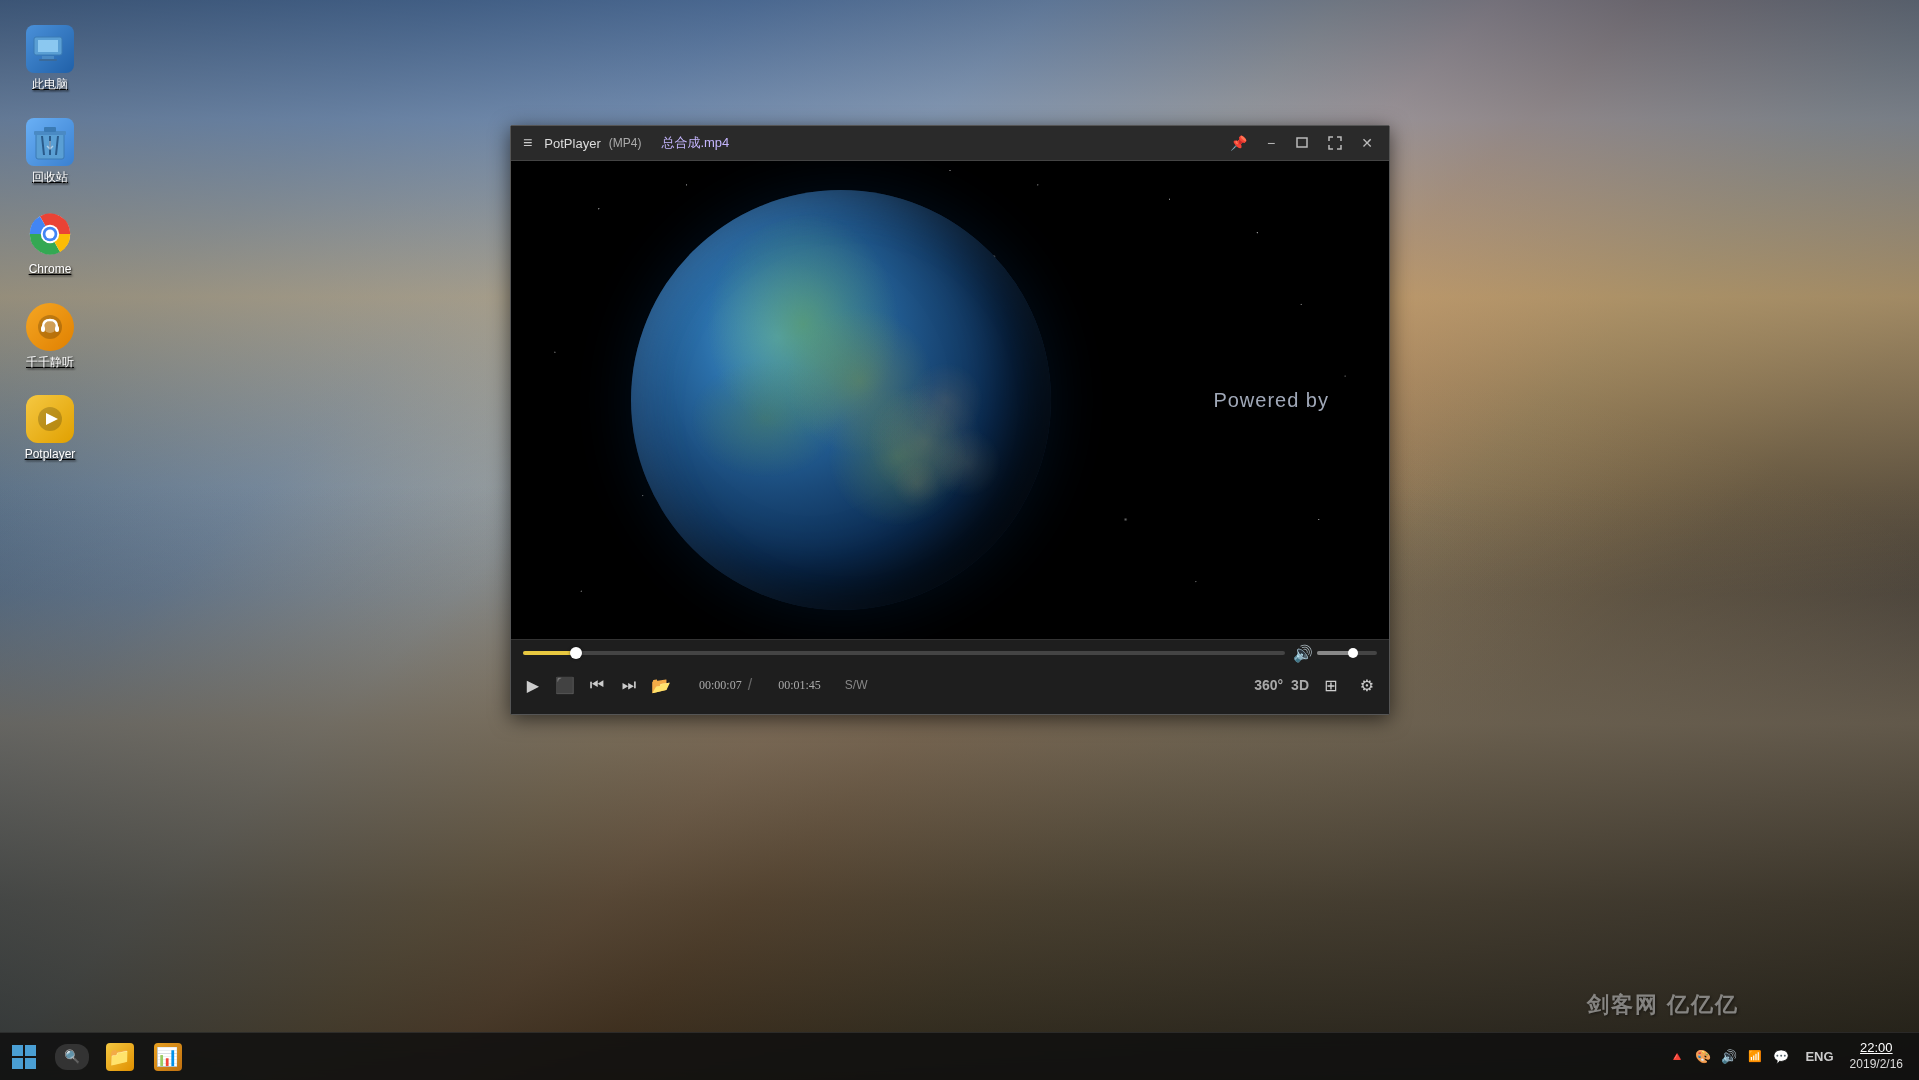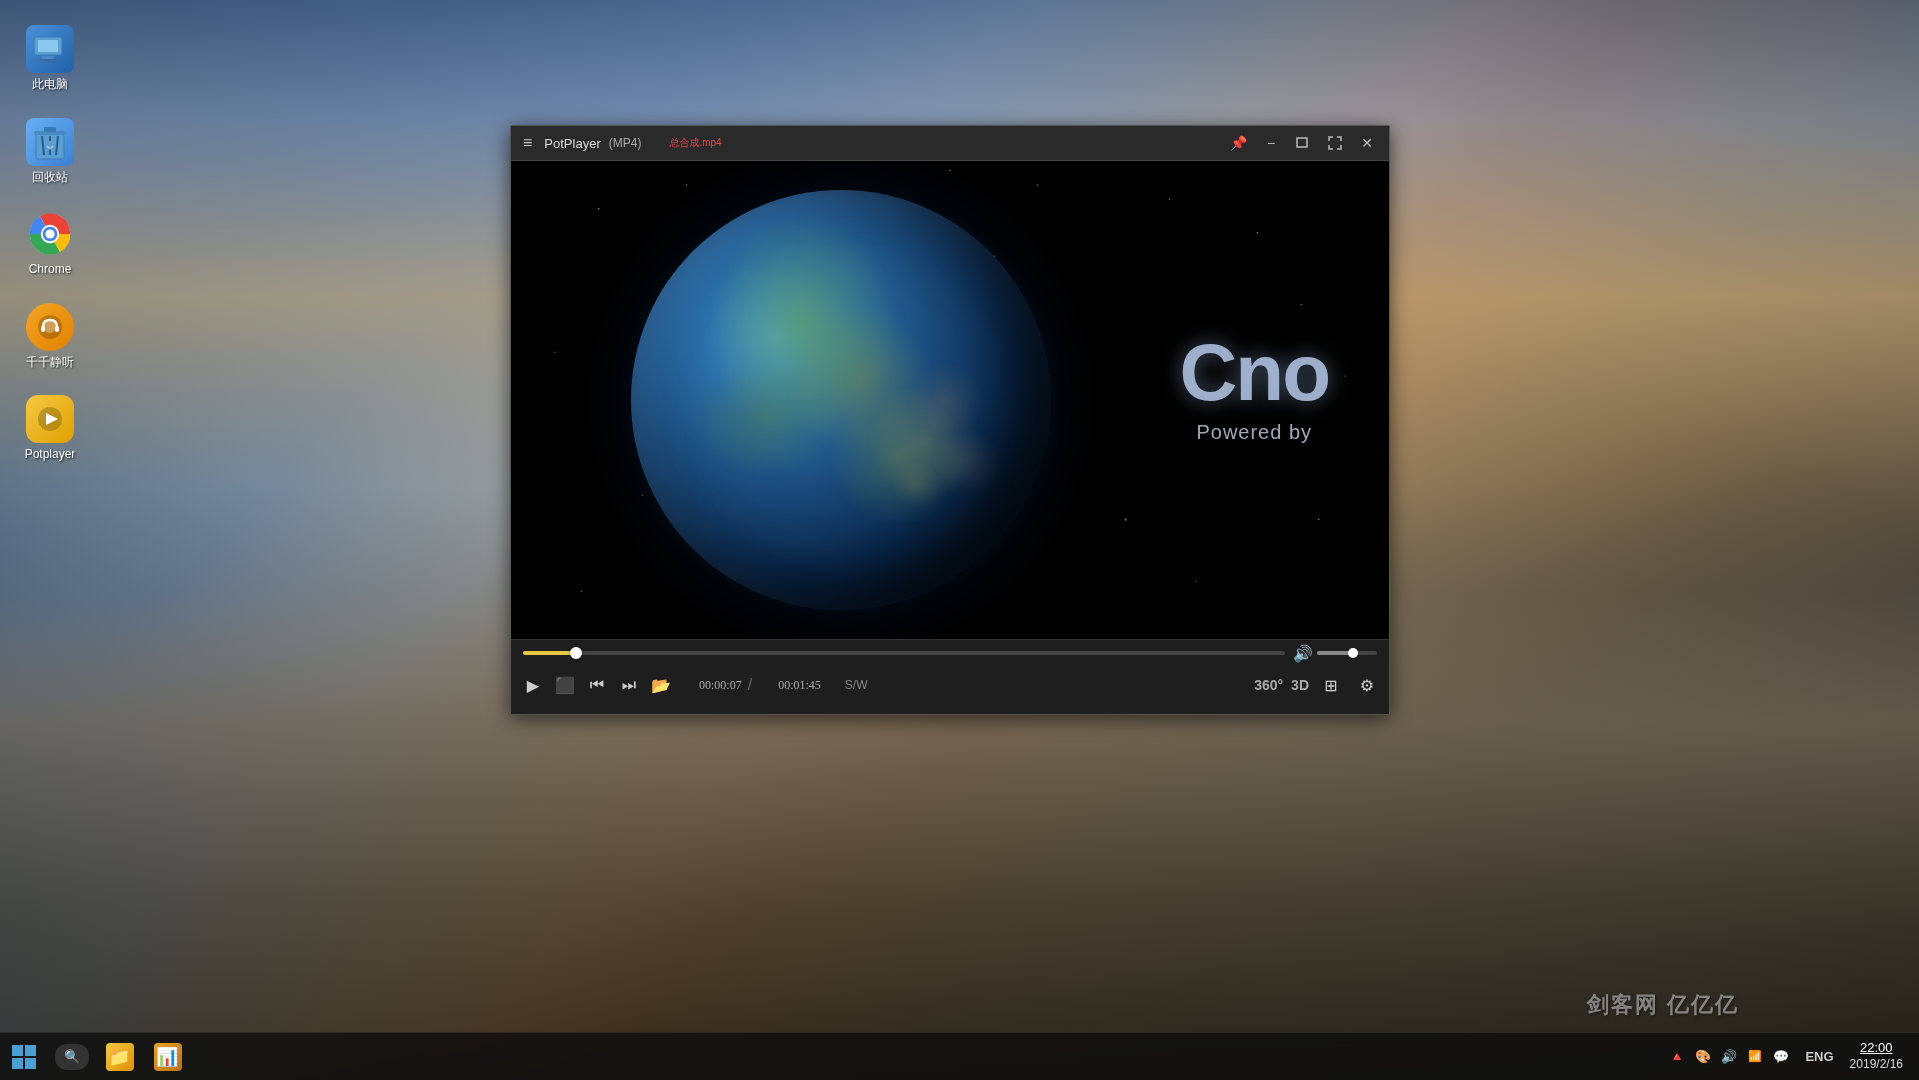--- a/index.html
+++ b/index.html
@@ -80,20 +80,21 @@
 
     
     .desktop-icons {
       position: absolute;
       top: 20px;
       left: 10px;
       display: flex;
       flex-direction: column;
       gap: 15px;
       z-index: 10;
+      text-decoration: underline;
     }
 
     .desktop-icon {
       display: flex;
       flex-direction: column;
       align-items: center;
       width: 80px;
       cursor: pointer;
       padding: 5px;
       border-radius: 4px;
@@ -193,23 +194,23 @@
       font-size: 13px;
       font-weight: normal;
     }
 
     .title-tag {
       color: #aaa;
       font-size: 12px;
     }
 
     .title-filename {
-      color: #ef4444;
-      font-size: 10px;
-      margin-left: 20px;
+      color: #c4b5fd;
+      font-size: 13px;
+      margin-left: 12px;
     }
 
     .titlebar-controls {
       margin-left: auto;
       display: flex;
       align-items: center;
       gap: 4px;
     }
 
     .title-btn {
@@ -712,21 +713,20 @@
     </div>
 
     <div class="video-area">
       <div class="stars"></div>
 
       <div class="earth-container">
         <div class="earth"></div>
       </div>
 
       <div class="branding">
-        <div class="brand-cno">Cno</div>
         <div class="brand-powered">Powered by</div>
       </div>
     </div>
 
     <div class="controls-area">
 
       <div class="progress-bar-container">
         <div class="progress-track">
           <div class="progress-fill"></div>
           <div class="progress-thumb"></div>

